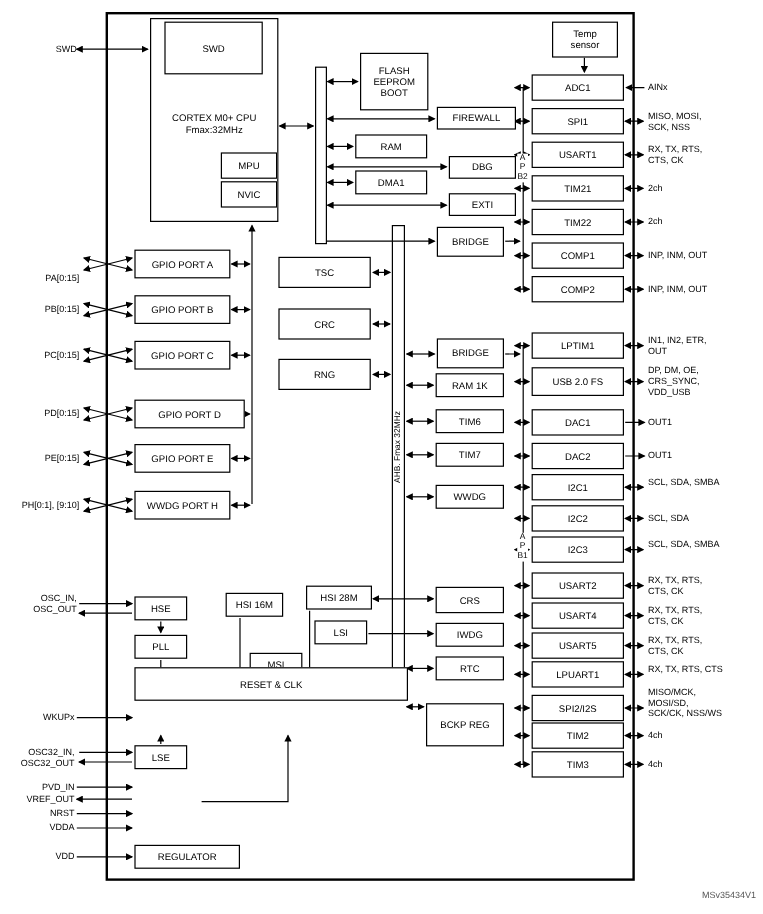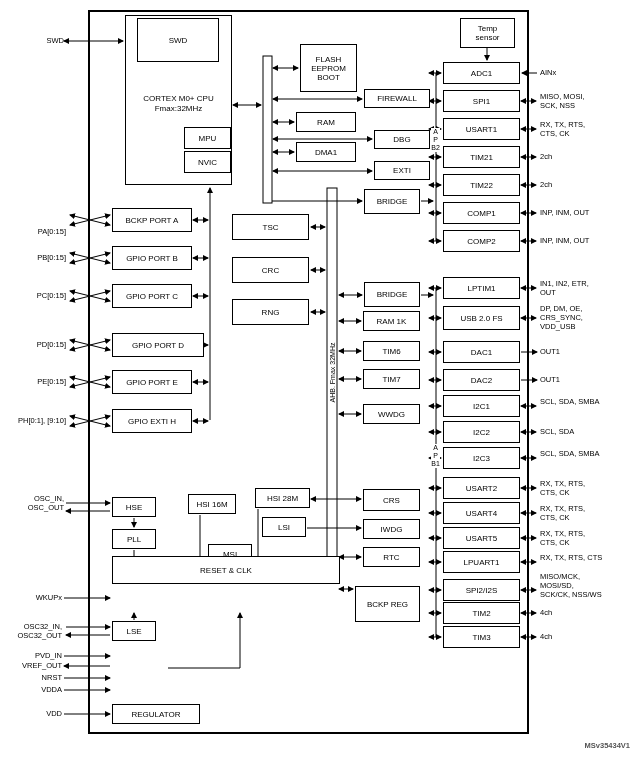--- a/index.html
+++ b/index.html
@@ -13,21 +13,21 @@
        display:flex;align-items:center;justify-content:center;text-align:center;
        font-size:8px;line-height:9px;}
   .cpu-title{position:absolute;z-index:3;font-size:8px;line-height:10px;text-align:center;}
   .lbl{position:absolute;z-index:3;font-size:7.5px;line-height:9px;}
   .lbl.r{text-align:left;}
   .lbl.l{text-align:right;}
   .apb{position:absolute;z-index:4;width:9px;font-size:7px;line-height:8px;
        word-break:break-all;text-align:center;background:#fff;}
   .vtext{position:absolute;z-index:4;font-size:7px;line-height:9px;text-align:center;
          transform:rotate(-90deg);white-space:nowrap;}
-  .watermark{position:absolute;z-index:3;font-size:7.5px;color:#555;text-align:right;font-weight:bold;}
+  .watermark{position:absolute;z-index:3;font-size:7.5px;color:#555;text-align:right;}
 </style>
 </head>
 <body>
 
 <div class="stage">
 
   <div class="border"></div>
 
   <svg class="wires" width="636" height="762">
     <defs>
@@ -193,26 +193,26 @@
   <div class="blk" style="left:363px;top:404px;width:57px;height:20px">WWDG</div>
   <div class="blk" style="left:363px;top:489px;width:57px;height:22px">CRS</div>
   <div class="blk" style="left:363px;top:519px;width:57px;height:20px">IWDG</div>
   <div class="blk" style="left:363px;top:547px;width:57px;height:20px">RTC</div>
   <div class="blk" style="left:355px;top:586px;width:65px;height:36px">BCKP REG</div>
 
   <div class="vtext" style="left:286px;top:368px;width:92px;height:9px">AHB. Fmax 32MHz</div>
   <div class="apb" style="left:431px;top:128px">APB2</div>
   <div class="apb" style="left:431px;top:444px">APB1</div>
 
-  <div class="blk" style="left:112px;top:208px;width:80px;height:24px">BCKP PORT A</div>
+  <div class="blk" style="left:112px;top:208px;width:80px;height:24px">GPIO PORT A</div>
   <div class="blk" style="left:112px;top:246px;width:80px;height:24px">GPIO PORT B</div>
   <div class="blk" style="left:112px;top:284px;width:80px;height:24px">GPIO PORT C</div>
   <div class="blk" style="left:112px;top:333px;width:92px;height:24px">GPIO PORT D</div>
   <div class="blk" style="left:112px;top:370px;width:80px;height:24px">GPIO PORT E</div>
-  <div class="blk" style="left:112px;top:409px;width:80px;height:24px">GPIO EXTI H</div>
+  <div class="blk" style="left:112px;top:409px;width:80px;height:24px">WWDG PORT H</div>
   <div class="lbl l" style="left:0px;top:227px;width:66px">PA[0:15]</div>
   <div class="lbl l" style="left:0px;top:253px;width:66px">PB[0:15]</div>
   <div class="lbl l" style="left:0px;top:291px;width:66px">PC[0:15]</div>
   <div class="lbl l" style="left:0px;top:340px;width:66px">PD[0:15]</div>
   <div class="lbl l" style="left:0px;top:377px;width:66px">PE[0:15]</div>
   <div class="lbl l" style="left:0px;top:416px;width:66px">PH[0:1], [9:10]</div>
 
   <div class="blk" style="left:443px;top:62px;width:77px;height:22px">ADC1</div>
   <div class="blk" style="left:443px;top:90px;width:77px;height:22px">SPI1</div>
   <div class="blk" style="left:443px;top:118px;width:77px;height:22px">USART1</div>

